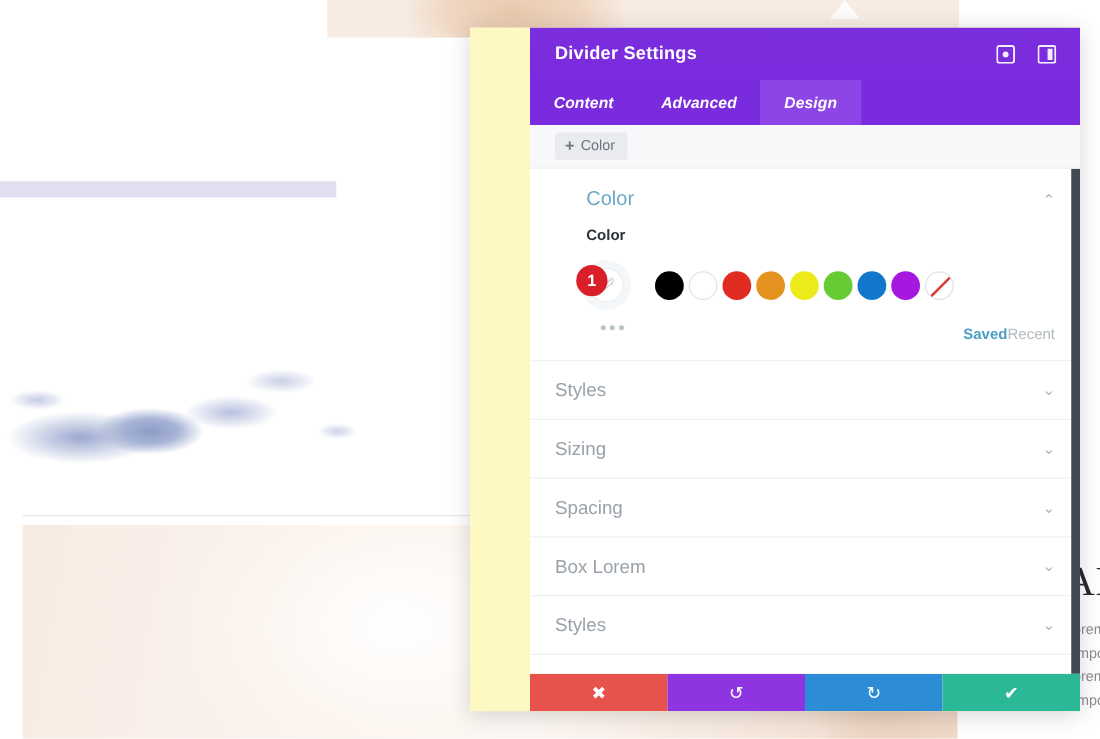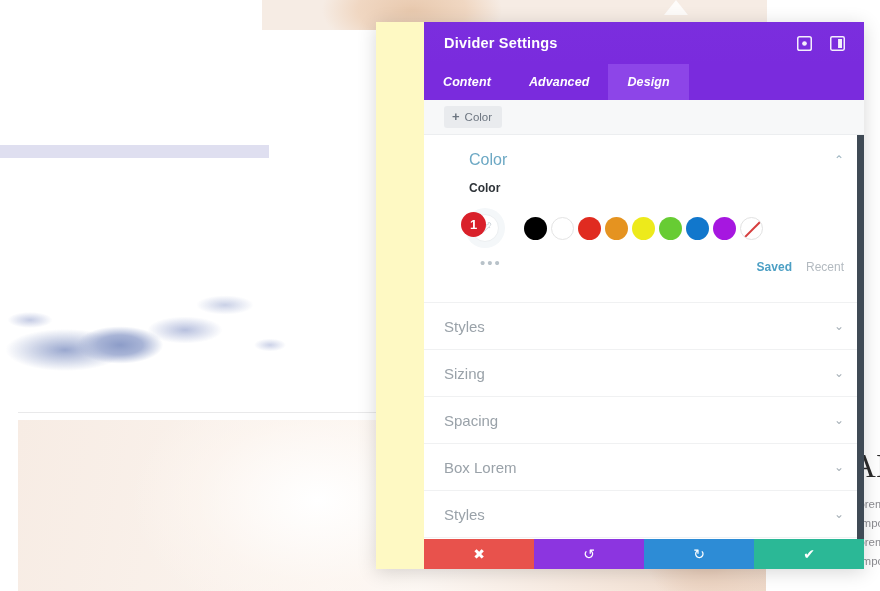--- a/index.html
+++ b/index.html
@@ -297,37 +297,36 @@
     font-size: 15px;
     letter-spacing: 2px;
     line-height: 1;
     margin-top: 7px;
     margin-left: 11px;
     cursor: pointer;
     user-select: none;
   }
   .saved-recent {
     display: flex;
-    gap: 14px;
     font-size: 12px;
     position: absolute;
     right: 0;
     bottom: 0;
     justify-content: space-between;
   }
   .saved { color: #4c9fc4; font-weight: bold; cursor: pointer; }
   .recent { color: #b3bac0; cursor: pointer; }
   .below-row {
     display: flex;
     align-items: flex-start;
     position: relative;
     height: 26px;
   }
 
-  .acc-list { margin-top: 28px; }
+  .acc-list { margin-top: 14px; }
   .acc-item {
     height: 46px;
     border-top: 1px solid #f0f1f2;
     display: flex;
     align-items: center;
     justify-content: space-between;
     padding: 0 20px;
     cursor: pointer;
   }
   .acc-label { color: #9aa2a9; font-size: 15px; }

